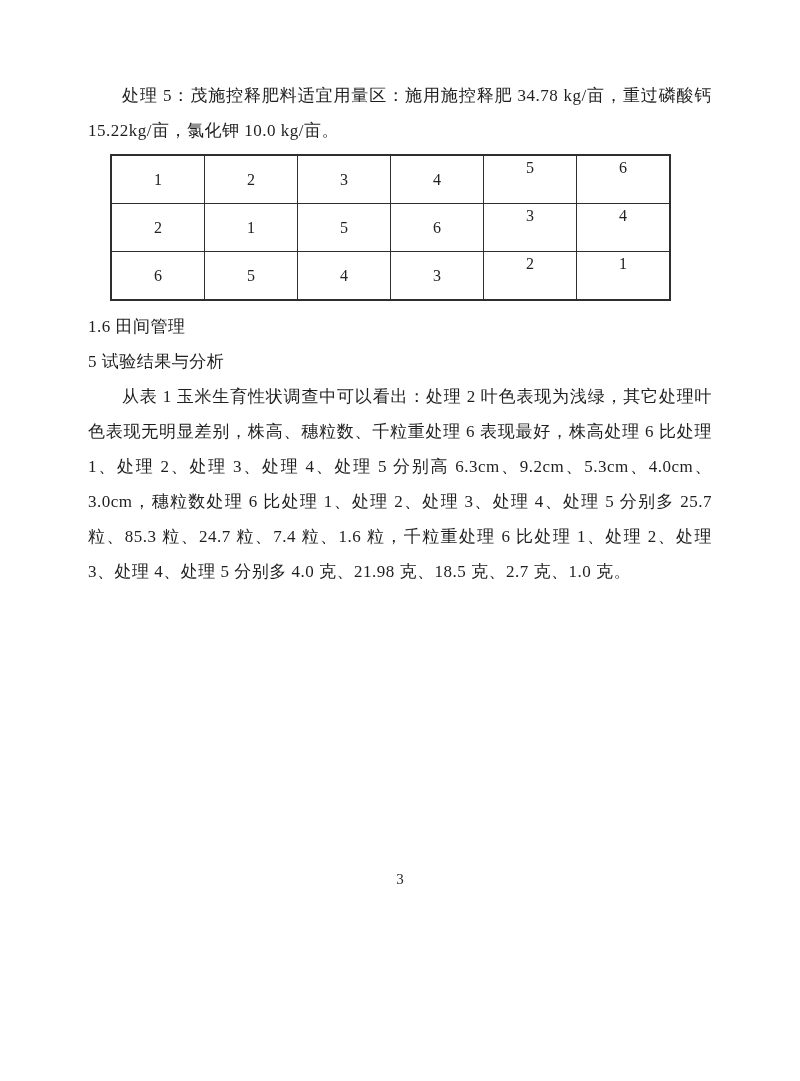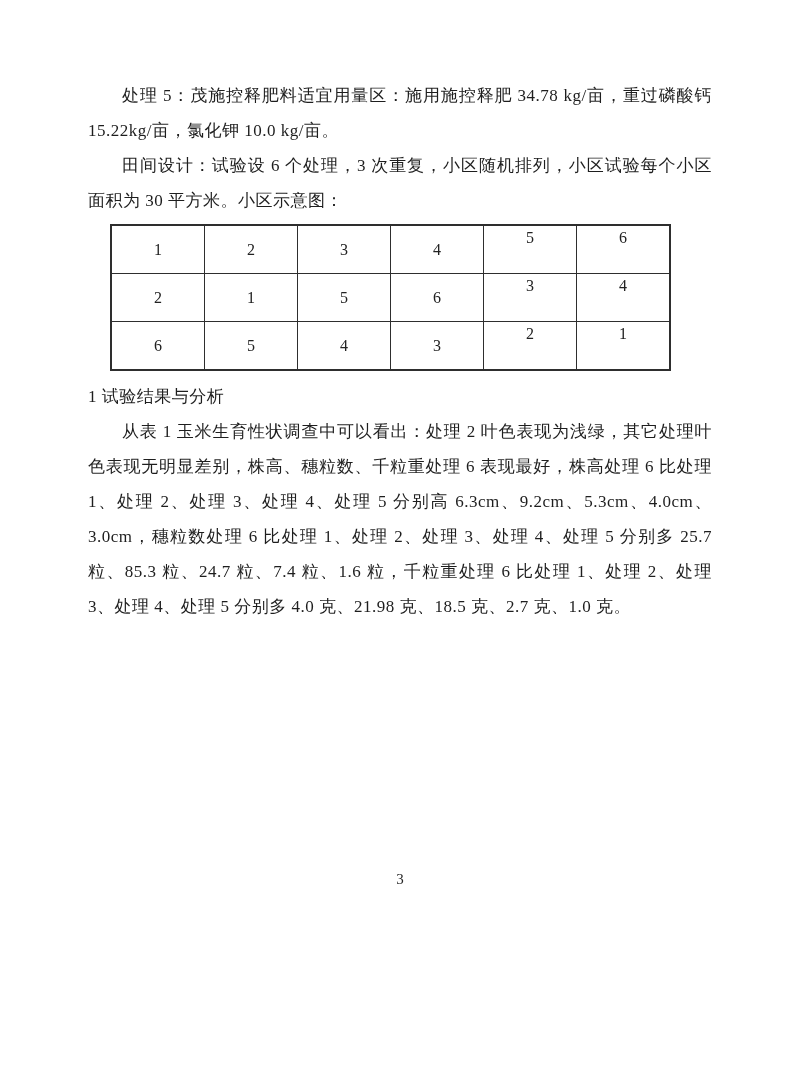--- a/index.html
+++ b/index.html
@@ -68,21 +68,20 @@
 </style>
 </head>
 <body>
 
 <div class="page">
   <div class="content">
 
     <p class="indent">处理 5：茂施控释肥料适宜用量区：施用施控释肥 34.78 kg/亩，重过磷酸钙 15.22kg/亩，氯化钾 10.0 kg/亩。</p>
 
 
-    <p class="indent">田间设计：试验设 6 个处理，3 次重复，小区随机排列，小区试验每个小区面积为 30 平方米。小区示意图：</p>
 
     <table class="plot-table">
       <tbody>
         <tr>
           <td>1</td>
           <td>2</td>
           <td>3</td>
           <td>4</td>
           <td class="top">5</td>
           <td class="top">6</td>
@@ -99,24 +98,25 @@
           <td>6</td>
           <td>5</td>
           <td>4</td>
           <td>3</td>
           <td class="top">2</td>
           <td class="top">1</td>
         </tr>
       </tbody>
     </table>
 
+    <p class="heading">1.6 田间管理</p>
 
 
 
-    <p class="heading">1 试验结果与分析</p>
+    <p class="heading">5 试验结果与分析</p>
 
 
     <p class="indent">从表 1 玉米生育性状调查中可以看出：处理 2 叶色表现为浅绿，其它处理叶色表现无明显差别，株高、穗粒数、千粒重处理 6 表现最好，株高处理 6 比处理 1、处理 2、处理 3、处理 4、处理 5 分别高 6.3cm、9.2cm、5.3cm、4.0cm、3.0cm，穗粒数处理 6 比处理 1、处理 2、处理 3、处理 4、处理 5 分别多 25.7 粒、85.3 粒、24.7 粒、7.4 粒、1.6 粒，千粒重处理 6 比处理 1、处理 2、处理 3、处理 4、处理 5 分别多 4.0 克、21.98 克、18.5 克、2.7 克、1.0 克。</p>
 
   </div>
 
   <div class="page-number">3</div>
 </div>
 
 </body></html>

